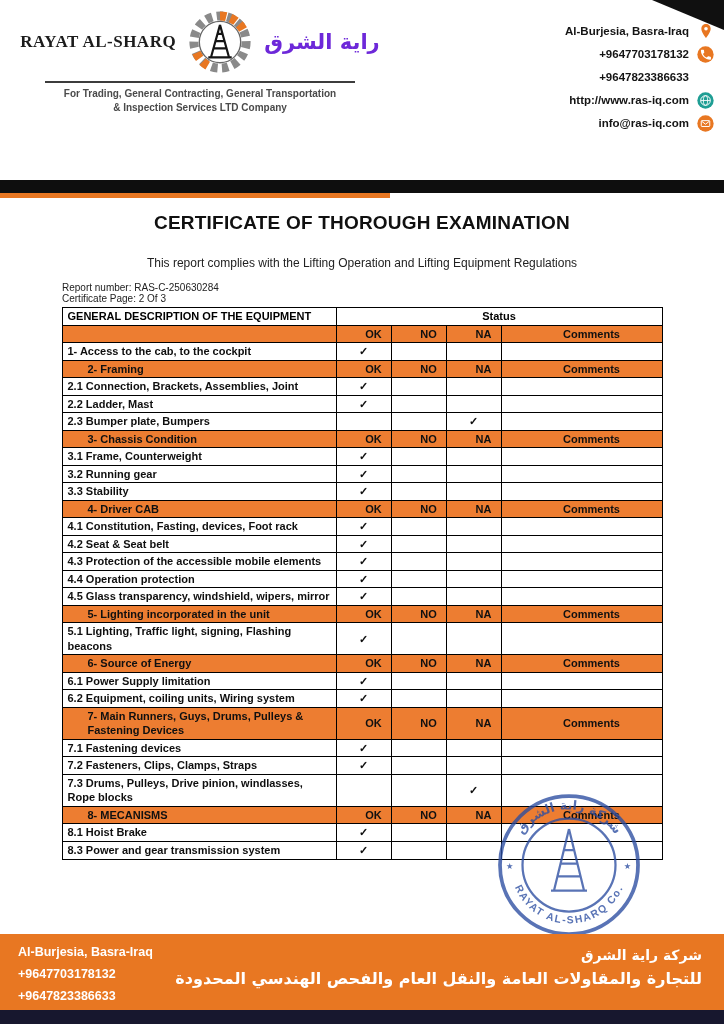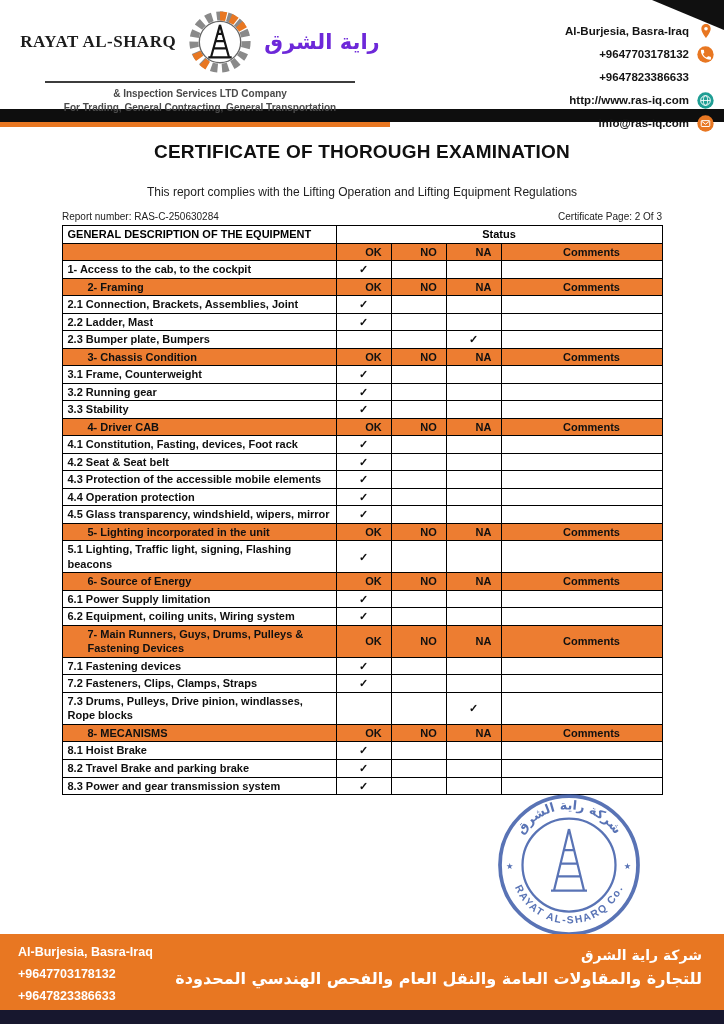--- a/index.html
+++ b/index.html
@@ -1,20 +1,20 @@
 <!DOCTYPE html>
 <html><head>
 <meta charset="utf-8">
 <style>
   * { margin:0; padding:0; box-sizing:border-box; }
   body { background:#888; font-family:"Liberation Sans", sans-serif; }
   .page { position:relative; width:724px; height:1024px; margin:0 auto; background:#fff; overflow:hidden; }
 
   
-  .header { position:relative; height:109px; }
+  .header { position:relative; height:180px; }
   .corner-tri { position:absolute; top:0; right:0; width:0; height:0;
     border-top:30px solid #101010; border-left:72px solid transparent; }
   .logo-block { position:absolute; left:30px; top:6px; width:340px; text-align:center; }
   .logo-row { display:flex; align-items:center; justify-content:center; gap:8px; }
   .logo-en { font-family:"Liberation Serif", serif; font-weight:bold; font-size:17px; color:#1c1c1c; letter-spacing:.5px; white-space:nowrap; }
   .logo-ar { font-family:"DejaVu Sans", sans-serif; font-weight:bold; font-size:21px; color:#6d28d9; direction:rtl; white-space:nowrap; }
   .logo-divider { width:310px; border-top:2px solid #3c3c3c; margin:3px auto 4px; }
   .tagline { font-size:10px; font-weight:bold; color:#4a4a4a; line-height:1.4; }
 
   .contacts { position:absolute; right:10px; top:22px; display:flex; flex-direction:column; gap:5px; align-items:flex-end; }
@@ -22,21 +22,21 @@
   .cicon { width:17px; height:17px; display:inline-flex; align-items:center; justify-content:center; }
 
   
   .band-black { height:13px; background:#0e0e0e; width:100%; }
   .band-orange { height:5px; background:#E87722; width:390px; }
 
   
   .title { text-align:center; font-size:19px; font-weight:bold; color:#101010; margin-top:14px; letter-spacing:.2px; }
   .subtitle { text-align:center; font-size:12px; color:#222; margin-top:22px; }
 
-  .report-row { width:600px; margin:12px auto 3px; display:flex; justify-content:space-between; font-size:10px; color:#222; }
+  .report-row { width:600px; margin:12px auto 3px; display:flex; justify-content:space-between; font-size:10px; color:#222;flex-direction:column; }
 
   
   table.checklist { width:600px; margin:0 auto; border-collapse:collapse; table-layout:fixed; }
   table.checklist td, table.checklist th { border:1px solid #000; padding:1px 5px; font-size:11px; line-height:1.32; vertical-align:middle; }
   th.desc-h { text-align:left; font-size:11px; }
   th.status-h { text-align:center; font-size:11px; }
   tr.section td { background:#ED7D31; font-weight:bold; color:#101010;padding-left:25px; }
   td.desc { text-align:left; font-weight:bold; color:#0f0f0f; }
   td.c { text-align:center; font-weight:bold; }
   td.check { font-size:13px; font-weight:bold; color:#0f0f0f; }
@@ -68,22 +68,22 @@
             <circle cx="40" cy="40" r="29" fill="none" stroke="#8a8a8a" stroke-width="10" stroke-dasharray="7 5"></circle>
             <path d="M40 11 a29 29 0 0 1 26 16" stroke="#E87722" stroke-width="10" fill="none" stroke-dasharray="7 5"></path>
             <path d="M14 52 a29 29 0 0 0 16 16" stroke="#E87722" stroke-width="10" fill="none" stroke-dasharray="7 5"></path>
             <circle cx="40" cy="40" r="23" fill="#fff" stroke="#666" stroke-width="1.5"></circle>
             <path d="M40 21 L30 57 M40 21 L50 57 M33 47 L47 47 M35 39 L45 39 M37 31 L43 31 M27 57 L53 57" stroke="#141414" stroke-width="2.4" fill="none"></path>
           </svg>
         </span>
         <span class="logo-ar">راية الشرق</span>
       </div>
       <div class="logo-divider"></div>
+      <div class="tagline">For Trading, General Contracting, General Transportation</div>
       <div class="tagline">&amp; Inspection Services LTD Company</div>
-      <div class="tagline">For Trading, General Contracting, General Transportation</div>
     </div>
 
     <div class="contacts">
       <div class="contact-row">
         <span>Al-Burjesia, Basra-Iraq</span>
         <span class="cicon">
           <svg viewBox="0 0 24 24" width="16" height="16">
               <path d="M12 1.5C8 1.5 5 4.6 5 8.6c0 5.2 7 13.9 7 13.9s7-8.7 7-13.9c0-4-3-7.1-7-7.1z" fill="#E87722"></path>
               <circle cx="12" cy="8.7" r="2.7" fill="#fff"></circle>
             </svg>
@@ -329,27 +329,20 @@
         </tr>
         <tr class="section">
           <td class="desc">8- MECANISMS</td>
           <td class="c">OK</td>
           <td class="c">NO</td>
           <td class="c">NA</td>
           <td class="c">Comments</td>
         </tr>
         <tr>
           <td class="desc">8.1 Hoist Brake</td>
-          <td class="c check">✓</td>
-          <td class="c"></td>
-          <td class="c"></td>
-          <td class="c"></td>
-        </tr>
-        <tr>
-          <td class="desc">8.2 Travel Brake and parking brake</td>
           <td class="c check">✓</td>
           <td class="c"></td>
           <td class="c"></td>
           <td class="c"></td>
         </tr>
         <tr>
           <td class="desc">8.3 Power and gear transmission system</td>
           <td class="c check">✓</td>
           <td class="c"></td>
           <td class="c"></td>

